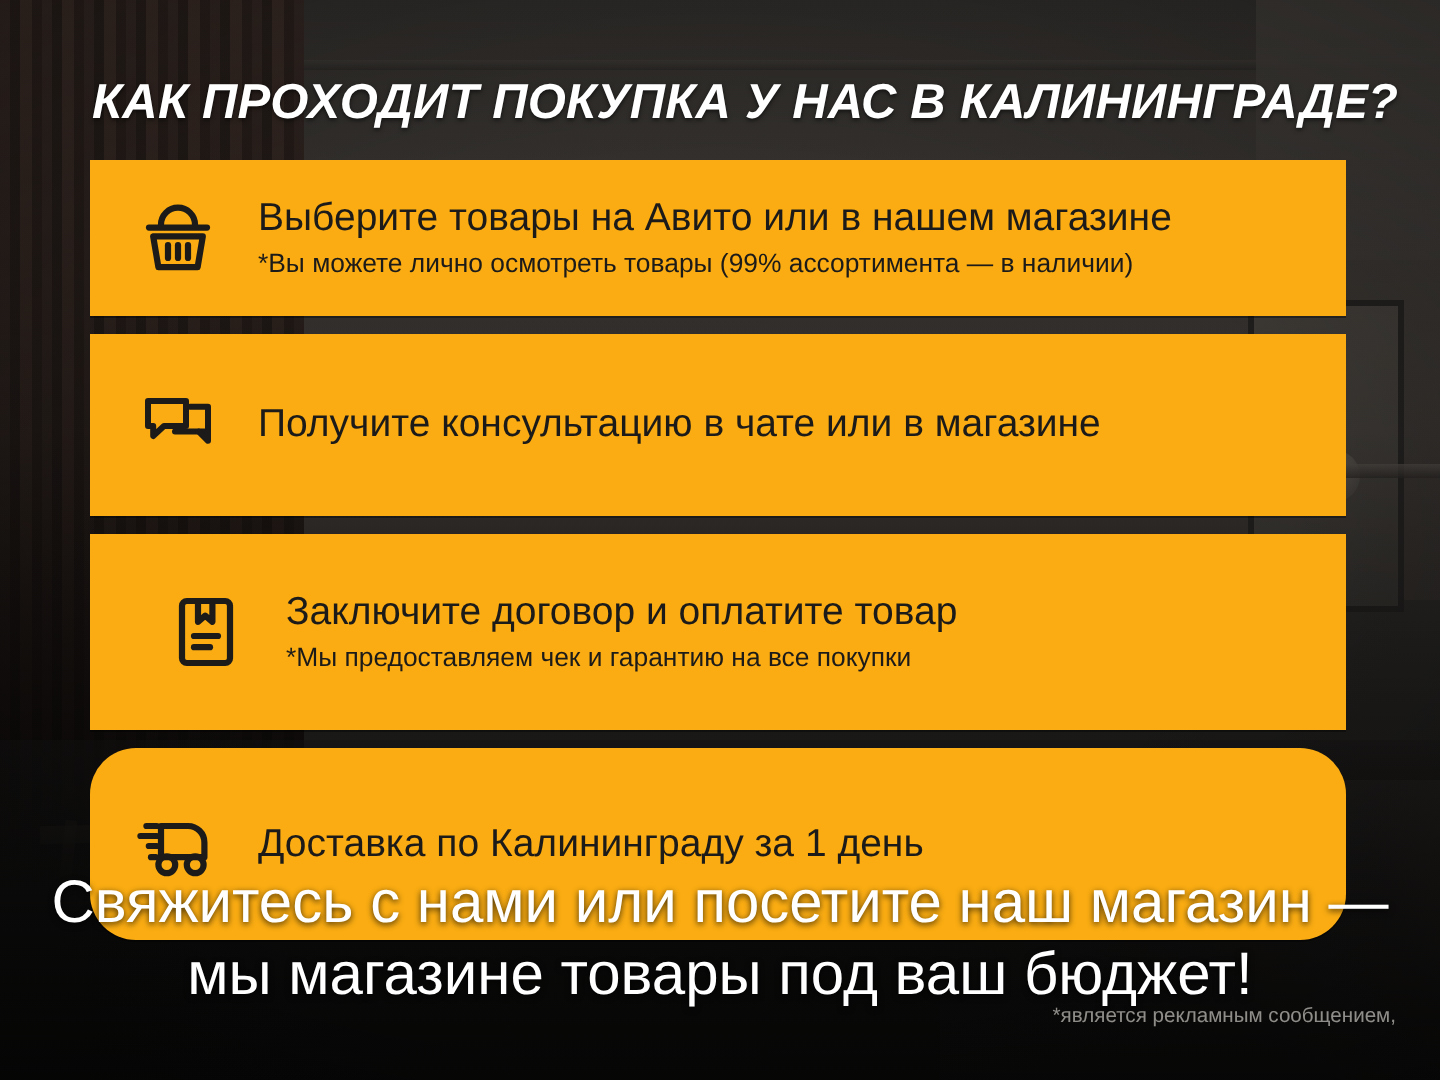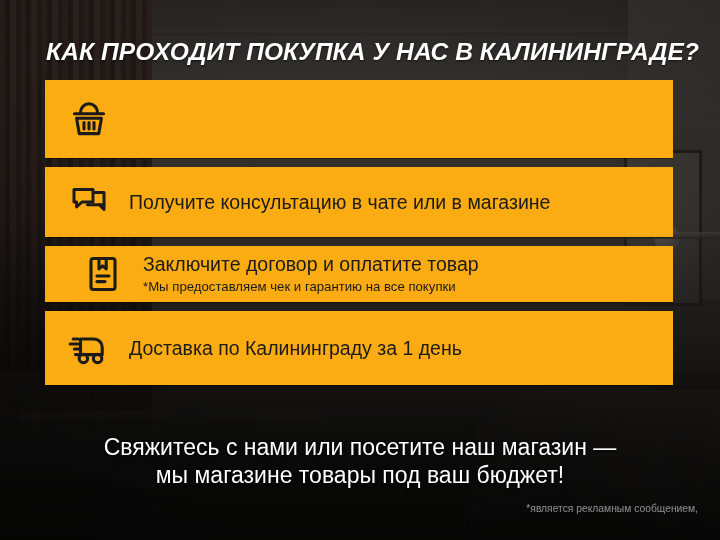--- a/index.html
+++ b/index.html
@@ -138,23 +138,23 @@
     position: relative;
     background: #faac12;
     display: flex;
     align-items: center;
     box-sizing: border-box;
     margin-bottom: 9px;
     padding: 0 14px 0 18px;
     box-shadow: 0 1px 0 rgba(0,0,0,.35);
   }
   .block.b1 { height: 78px; }
-  .block.b2 { height: 70px; }
-  .block.b3 { height: 56px; padding-left: 32px; }
-  .block.b4 { height: 74px; margin-bottom: 15px; }
+  .block.b2 { height: 91px; }
+  .block.b3 { height: 98px; padding-left: 32px; }
+  .block.b4 { height: 96px; margin-bottom: 15px; border-radius: 23px; }
 
   .block-icon {
     flex: 0 0 auto;
     width: 52px;
     height: 52px;
     margin-right: 14px;
     display: flex;
     align-items: center;
     justify-content: center;
   }
@@ -174,21 +174,21 @@
     margin-top: 3px;
     white-space: nowrap;
   }
   .block.b2 .block-title { font-size: 19.5px; }
 
   .cta {
     position: absolute;
     left: 0; right: 0; top: 434px;
     text-align: center;
     color: #ffffff;
-    font-size: 23px;
+    font-size: 30px;
     line-height: 1.2;
     text-shadow: 0 1px 3px rgba(0,0,0,.75);
   }
   .cta-line { display: block; }
 
   .disclaimer {
     position: absolute;
     right: 22px; top: 502px;
     text-align: left;
     color: rgba(226,222,216,.62);
@@ -248,20 +248,24 @@
         <div class="block-icon">
           <svg width="44" height="44" viewBox="0 0 44 44" fill="none" stroke="#1c1b1a" stroke-width="3.1" stroke-linecap="round" stroke-linejoin="round">
             <path d="M13.5 16.5 v-1.2 a8.5 8.5 0 0 1 17 0 v1.2"></path>
             <path d="M7.5 16.8 h29"></path>
             <path d="M9.6 21.2 h24.8 l-2.6 15.4 h-19.6 z"></path>
             <path d="M17 25.6 v6.4"></path>
             <path d="M22 25.6 v6.4"></path>
             <path d="M27 25.6 v6.4"></path>
           </svg>
         </div>
+        <div class="block-text">
+          <div class="block-title">Выберите товары на Авито или в нашем магазине</div>
+          <div class="block-sub">*Вы можете лично осмотреть товары (99% ассортимента — в наличии)</div>
+        </div>
       </div>
 
       <div class="block b2">
         <div class="block-icon">
           <svg width="42" height="42" viewBox="0 0 42 42" fill="none" stroke="#1c1b1a" stroke-width="3" stroke-linecap="round" stroke-linejoin="round">
             <path d="M6 8.5 h19 v12.5 h-11 l-5.4 5 v-5 h-2.6 z"></path>
             <path d="M19.5 23.8 h16.5 v-12.4 h-9"></path>
             <path d="M36 23.8 v4.6 l-4.6 -4.6"></path>
           </svg>
         </div>

